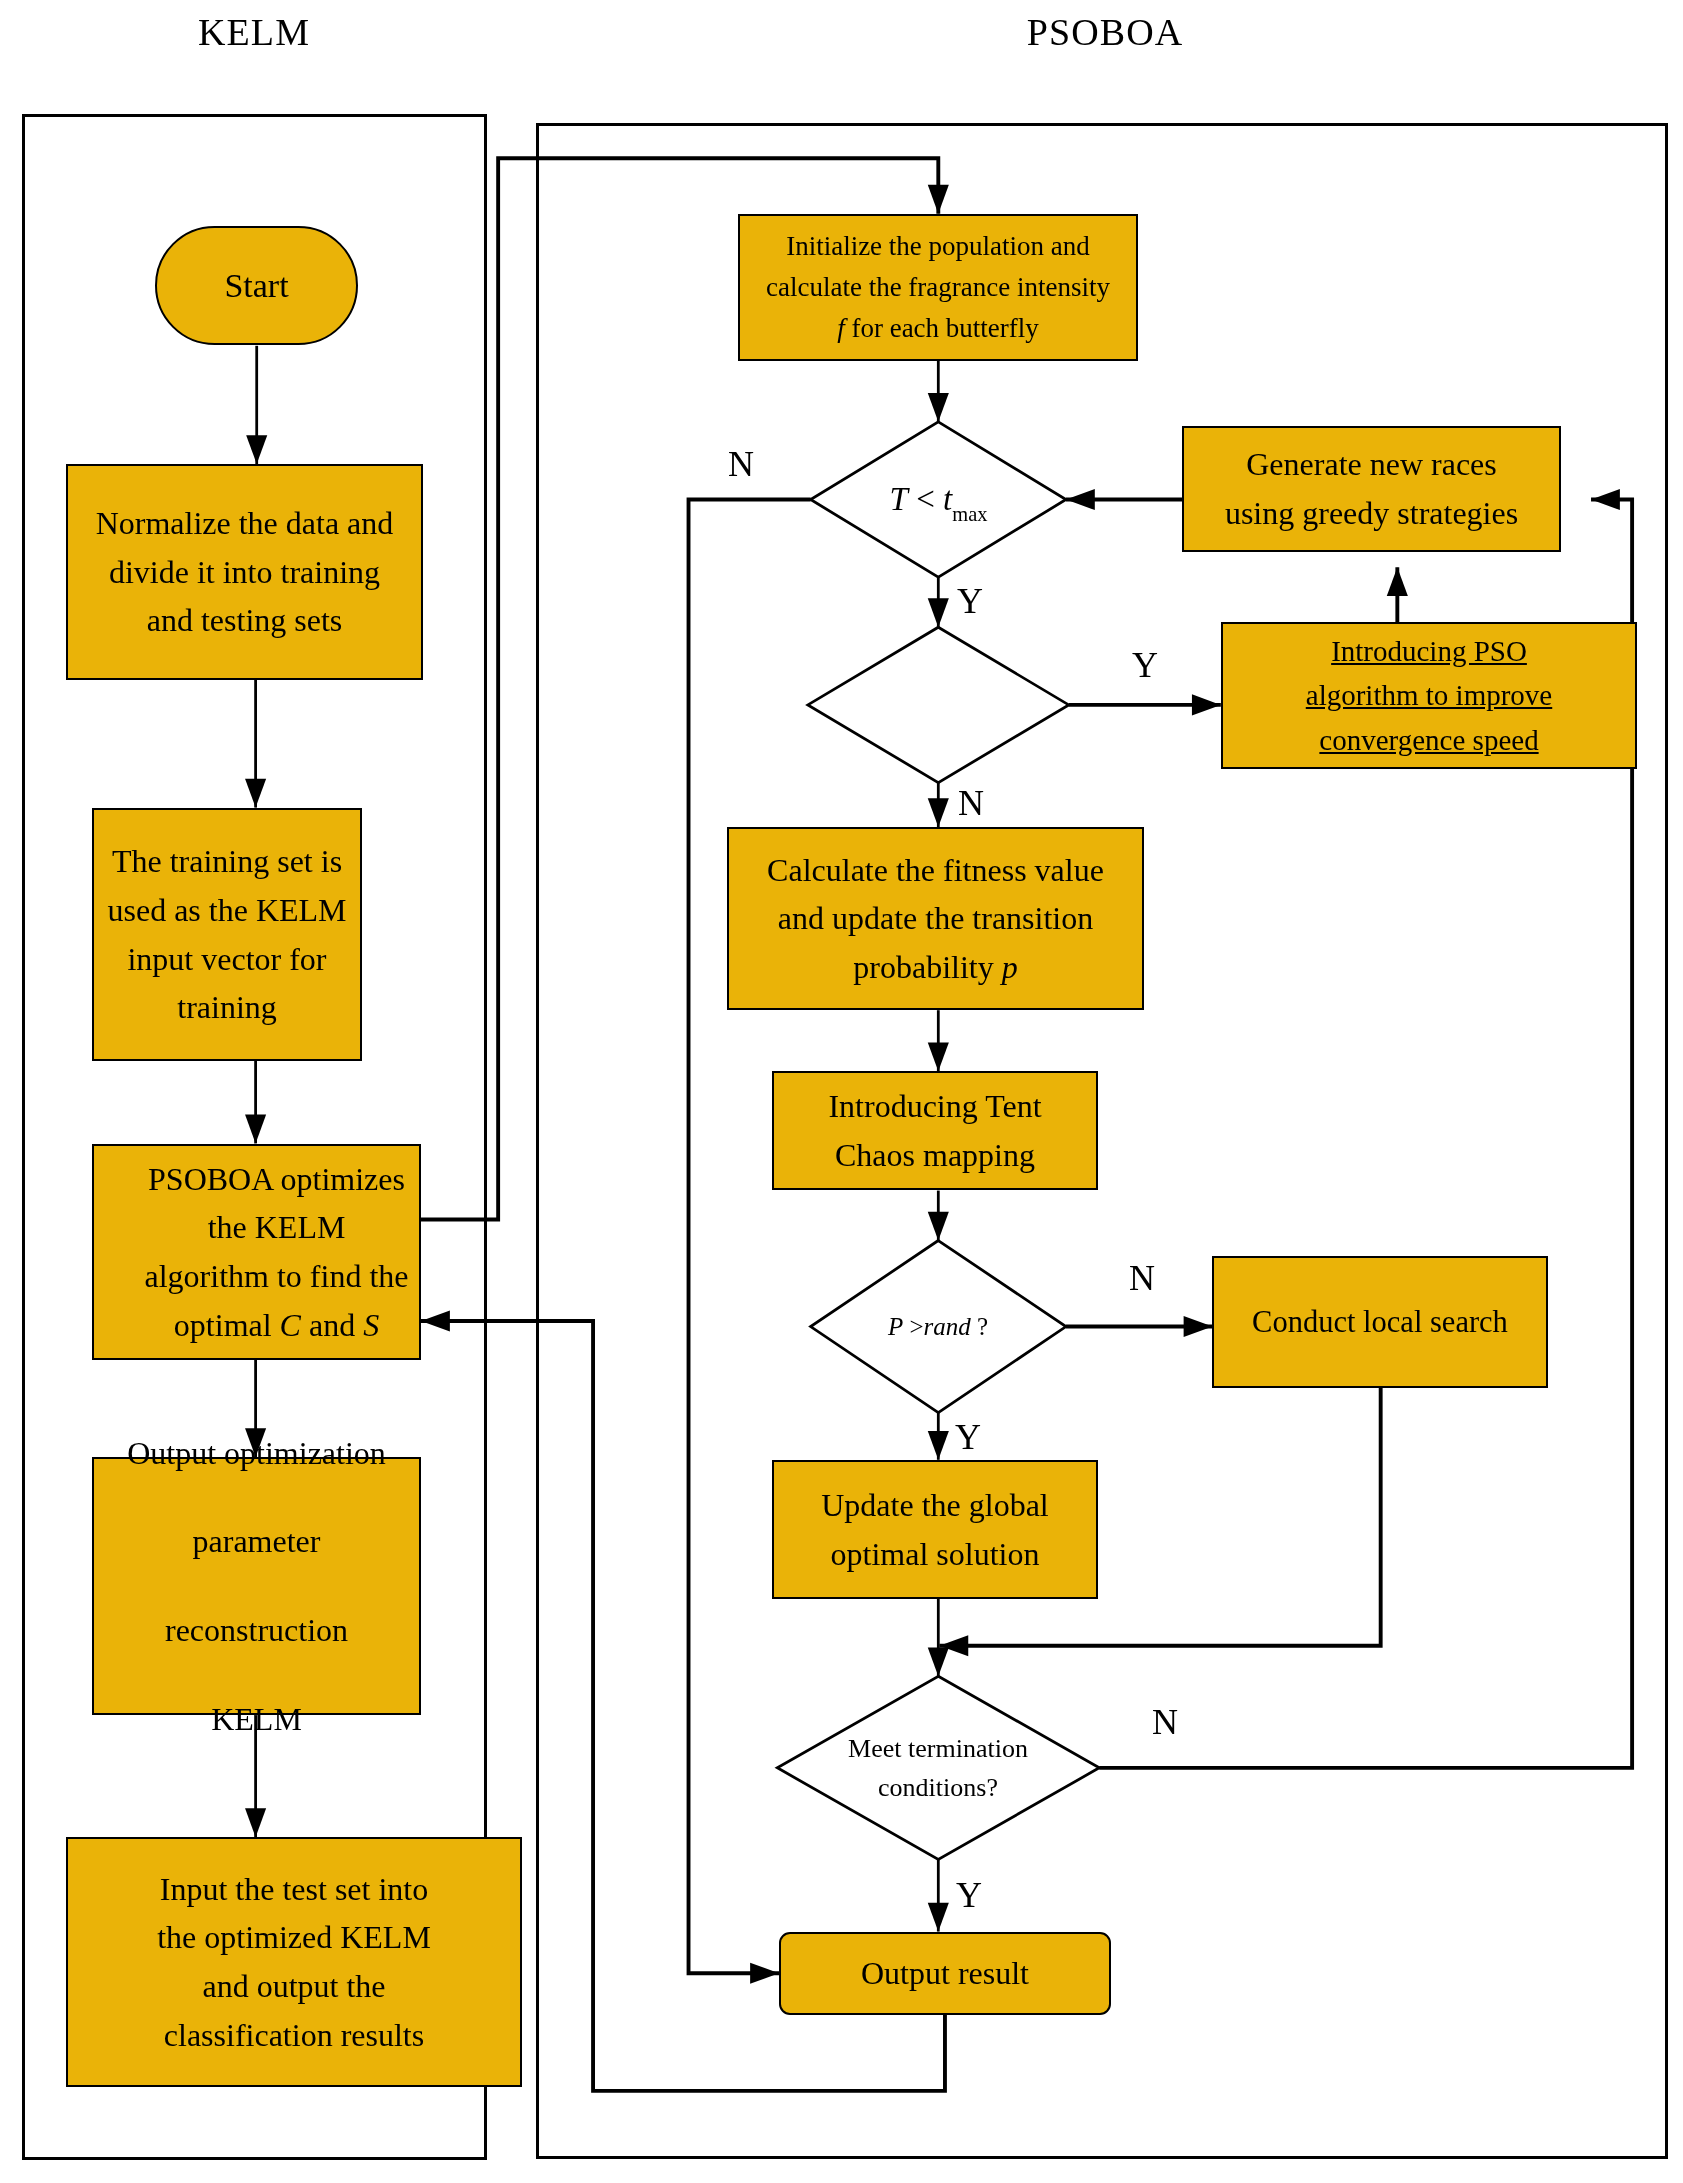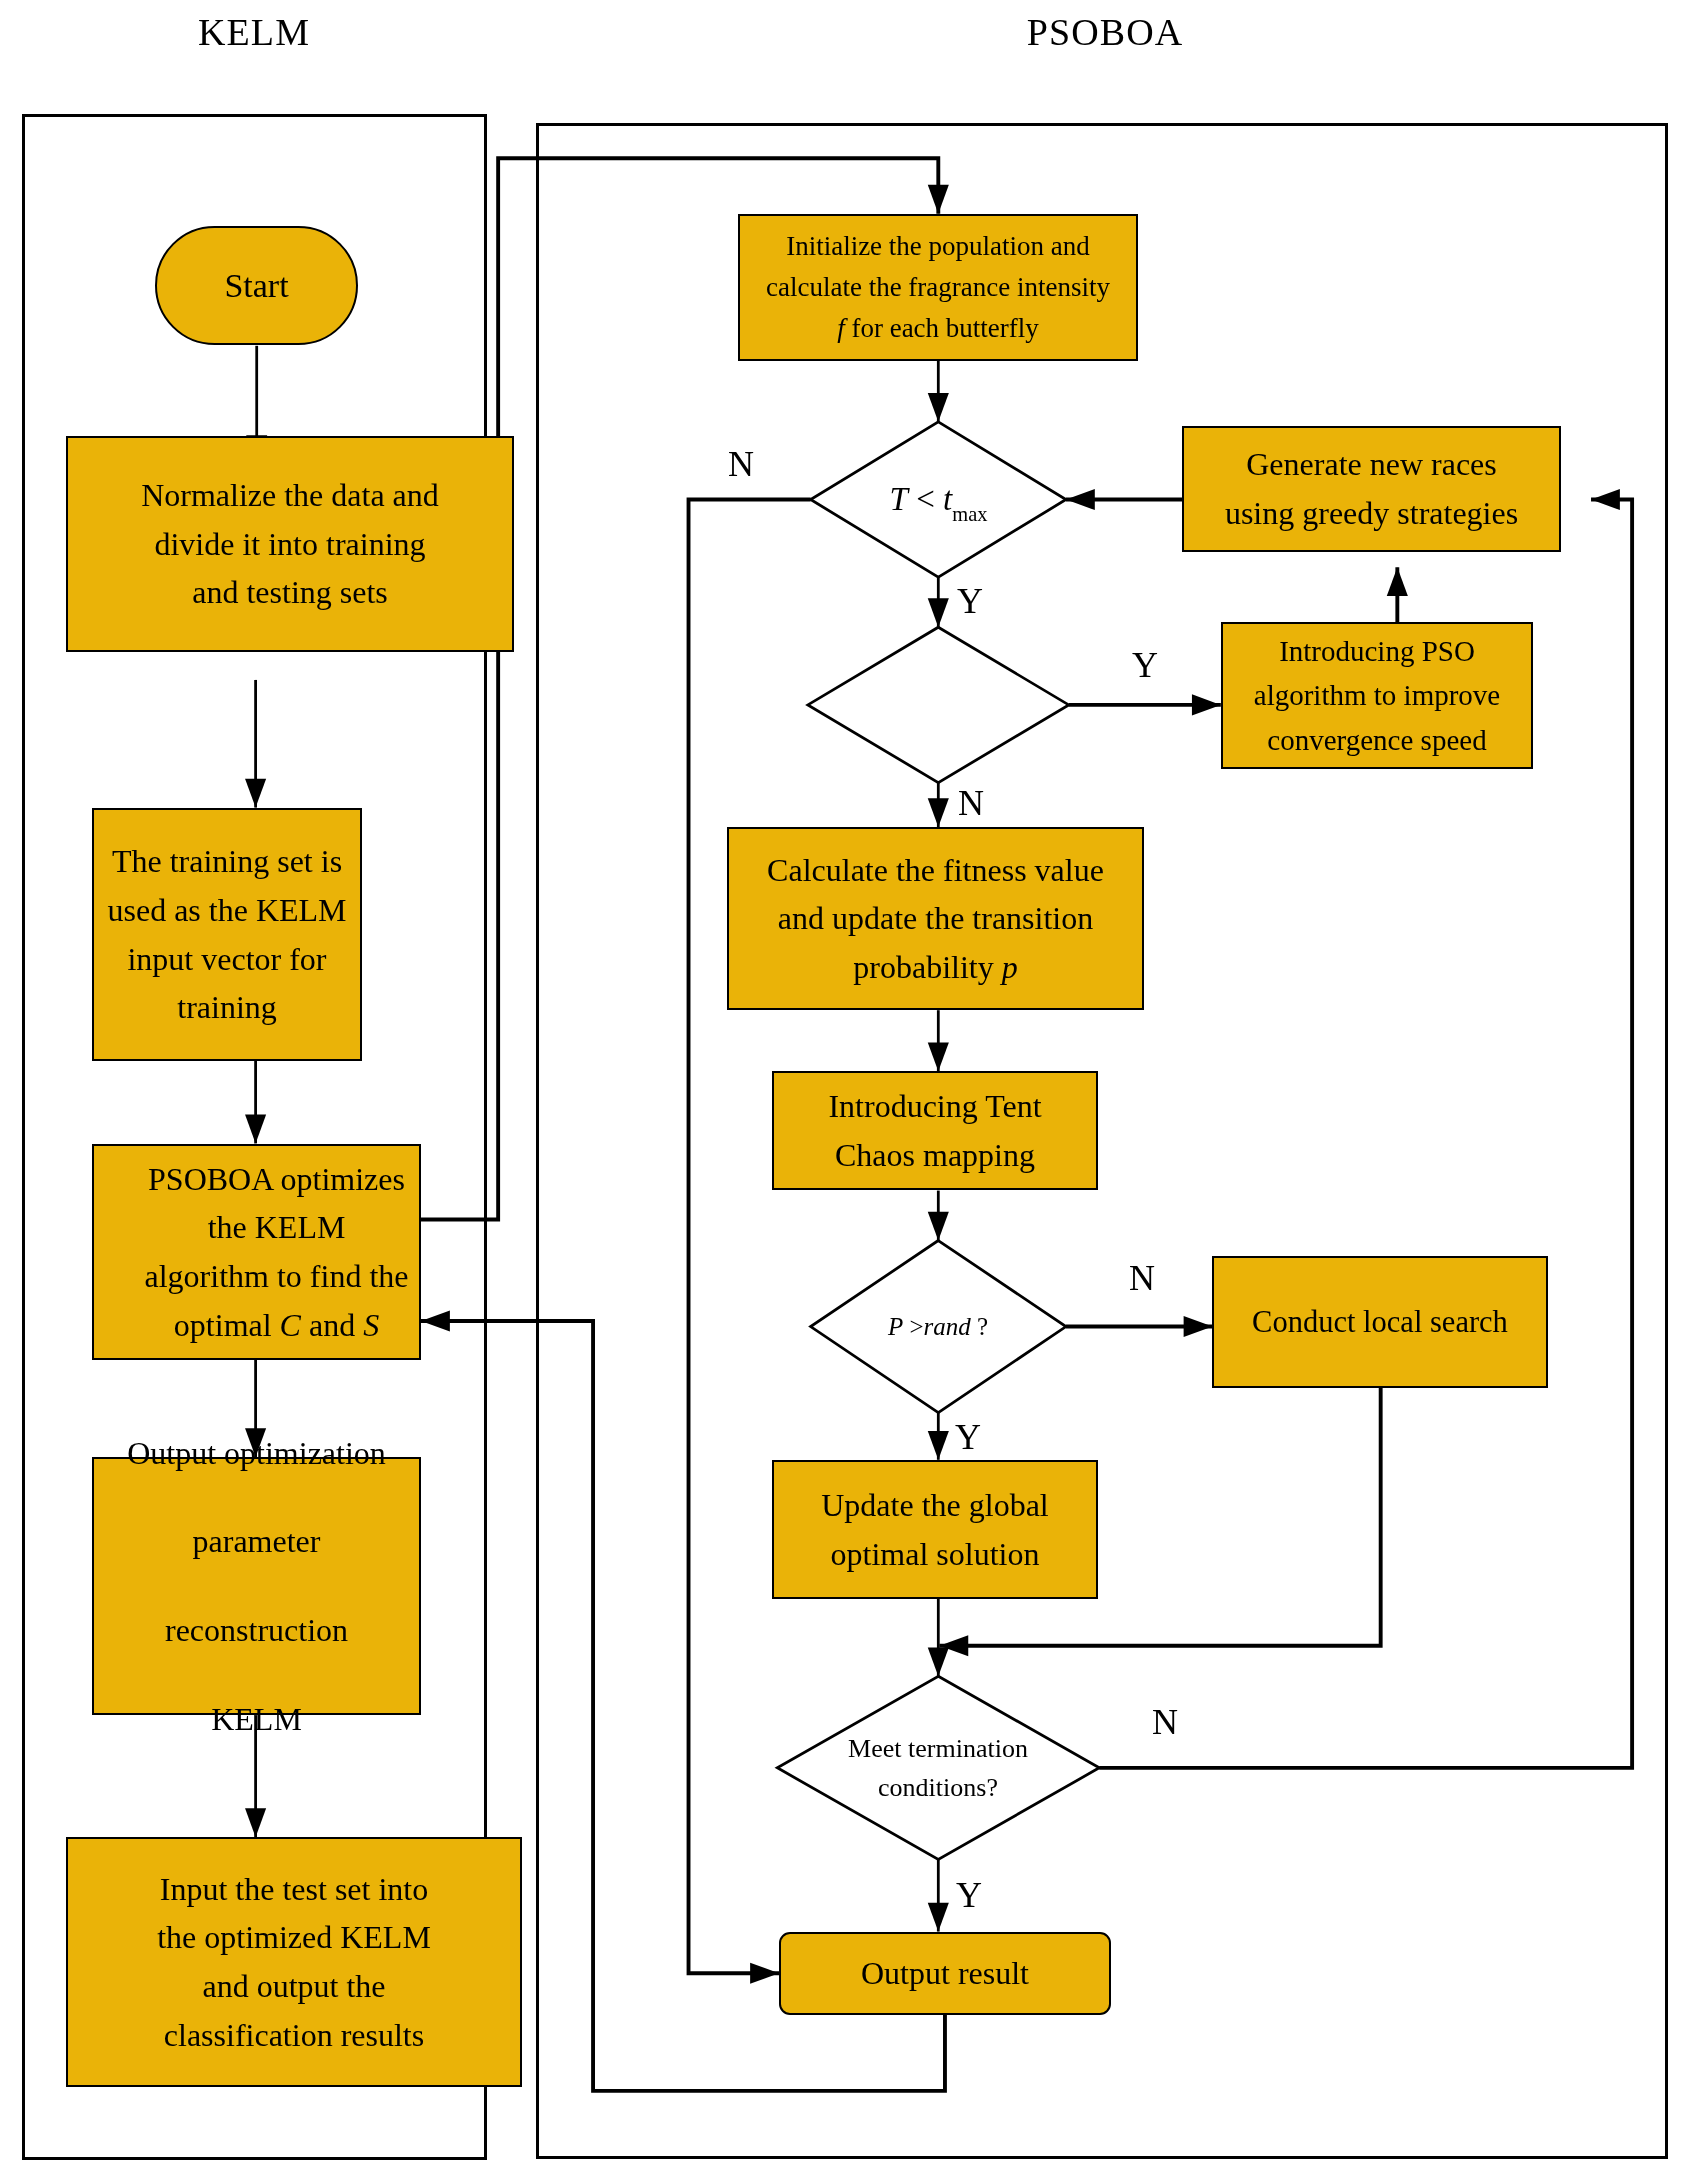--- a/index.html
+++ b/index.html
@@ -103,21 +103,21 @@
       <polygon points="1744,2946 1744,2984 1692,2965"></polygon>
       <polygon points="1671,3428 1709,3428 1690,3480"></polygon>
       <polygon points="2918,881 2918,919 2866,900"></polygon>
     </g>
   </svg>
 
   <div class="node oval" style="left:155px;top:226px;width:203px;height:119px;">
     <div class="ln">Start</div>
   </div>
 
-  <div class="node f58" style="left:66px;top:436px;width:448px;height:216px;">
+  <div class="node f58" style="left:66px;top:464px;width:357px;height:216px;">
     <div class="ln">Normalize the data and</div>
     <div class="ln">divide it into training</div>
     <div class="ln">and testing sets</div>
   </div>
 
   <div class="node f58" style="left:92px;top:808px;width:270px;height:253px;">
     <div class="ln">The training set is</div>
     <div class="ln">used as the KELM</div>
     <div class="ln">input vector for</div>
     <div class="ln">training</div>
@@ -153,21 +153,21 @@
   <div class="dlabel" style="left:833px;top:455px;width:211px;height:89px;font-size:33px;">
     <div class="ln"><i>T</i><span> &lt; </span><i>t</i><sub class="mx">max</sub></div>
   </div>
 
   <div class="node f58" style="left:1182px;top:426px;width:379px;height:126px;">
     <div class="ln">Generate new races</div>
     <div class="ln">using greedy strategies</div>
   </div>
 
 
-  <div class="node f52" style="left:1221px;top:622px;width:312px;height:147px;">
+  <div class="node f52" style="left:1221px;top:622px;width:416px;height:147px;text-decoration:underline;">
     <div class="ln">Introducing PSO</div>
     <div class="ln">algorithm to improve</div>
     <div class="ln">convergence speed</div>
   </div>
 
   <div class="node f58" style="left:727px;top:827px;width:417px;height:183px;">
     <div class="ln">Calculate the fitness value</div>
     <div class="ln">and update the transition</div>
     <div class="ln"><span>probability </span><i>p</i></div>
   </div>

